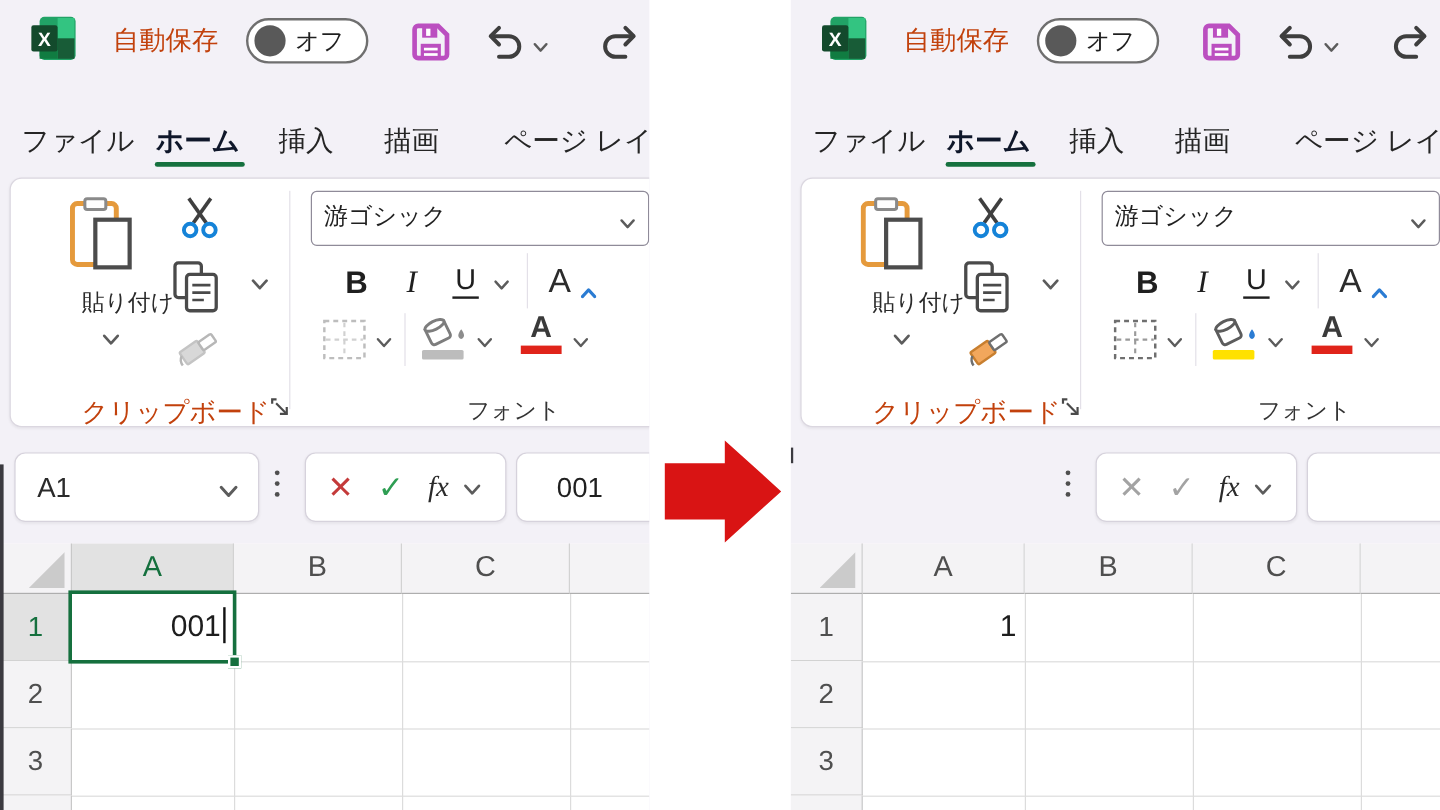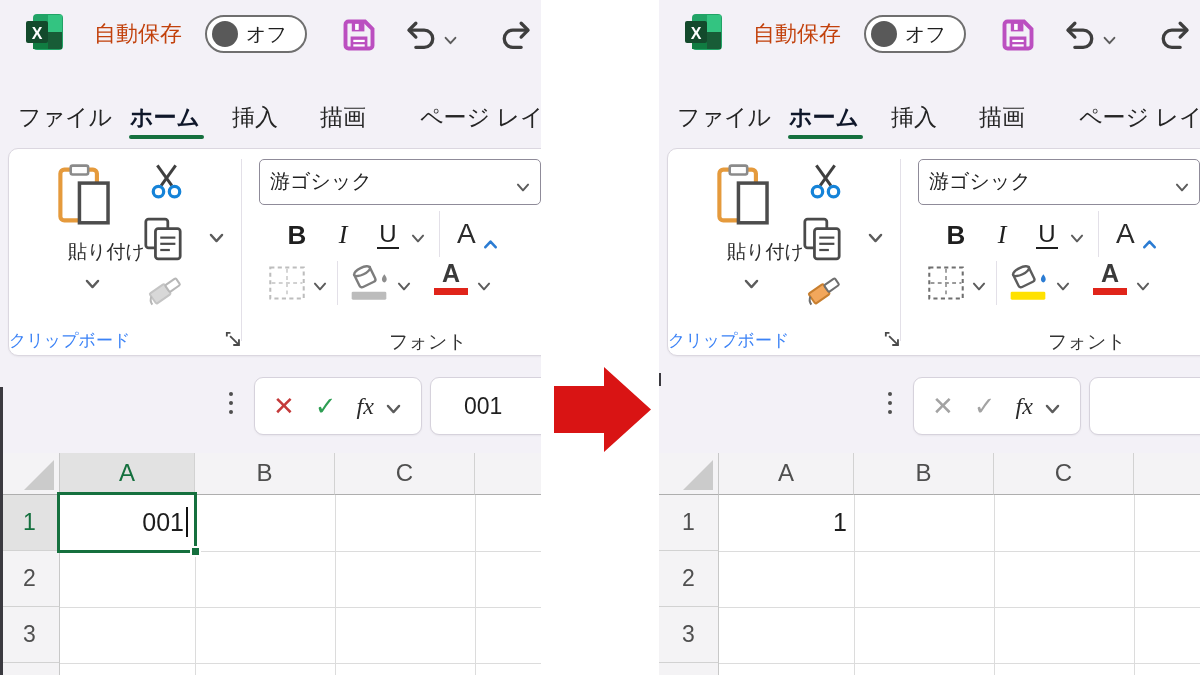--- a/index.html
+++ b/index.html
@@ -59,21 +59,21 @@
   .r-grow{left:442px;top:62px;width:52px;height:46px;line-height:46px;font-size:28px;color:#2c2c2c;padding-left:6px}
   .r-grow .up{position:absolute;right:6px;top:6px}
   .r-borders{left:258px;top:116px}
   .r-borders-chev{left:304px;top:128px}
   .r-bucket{left:338px;top:112px}
   .r-bucket-chev{left:388px;top:128px}
   .r-fontcolor{left:420px;top:110px;width:44px;height:44px;text-align:center}
   .r-fontcolor .fc-a{font-size:25px;font-weight:600;color:#3a3a3a;line-height:28px}
   .r-fontcolor .fc-bar{margin:1px auto 0;width:34px;height:7px;background:#e0241a}
   .r-fc-chev{left:468px;top:128px}
-  .r-clip-label{left:0;top:180px;width:216px;text-align:left;font-size:17px;color:#3b82f6}
+  .r-clip-label{left:0;top:180px;width:216px;text-align:right;font-size:22px;color:#c2410c}
   .r-launcher{left:216px;top:182px}
   .r-font-label{left:300px;top:180px;width:238px;text-align:center;font-size:19px;color:#333}
 
   
   .mode-editing .icon-painter{filter:grayscale(1) opacity(.5)}
   .mode-editing .icon-borders{opacity:.45}
   .mode-editing .icon-bucket{filter:grayscale(1) opacity(.8)}
   .mode-editing .bucket-bar{fill:#ababab}
 
   
@@ -296,20 +296,28 @@
       <div class="r-launcher">
         <svg width="17" height="17" viewBox="0 0 14 14" fill="none" stroke="#4a4a4a" stroke-width="1.5">
           <polyline points="4.5,1.5 1.5,1.5 1.5,4.5"></polyline>
           <line x1="4.2" y1="4.2" x2="11.5" y2="11.5"></line>
           <polyline points="11.5,6.8 11.5,11.5 6.8,11.5"></polyline>
         </svg>
       </div>
       <div class="r-font-label">フォント</div>
     </div>
 
+    <div class="box namebox">
+      <span class="val">A1</span>
+      <span class="nb-chev">
+        <svg class="cv" width="17" height="11" viewBox="0 0 12 8">
+            <polyline points="1.5,1.5 6,6.5 10.5,1.5"></polyline>
+          </svg>
+      </span>
+    </div>
     <div class="dots">
         <i></i>
         <i></i>
         <i></i>
       </div>
     <div class="box fxbox">
       <span class="glyph-cancel">✕</span>
       <span class="glyph-enter">✓</span>
       <span class="glyph-fx">fx</span>
       <span class="fx-chev">

